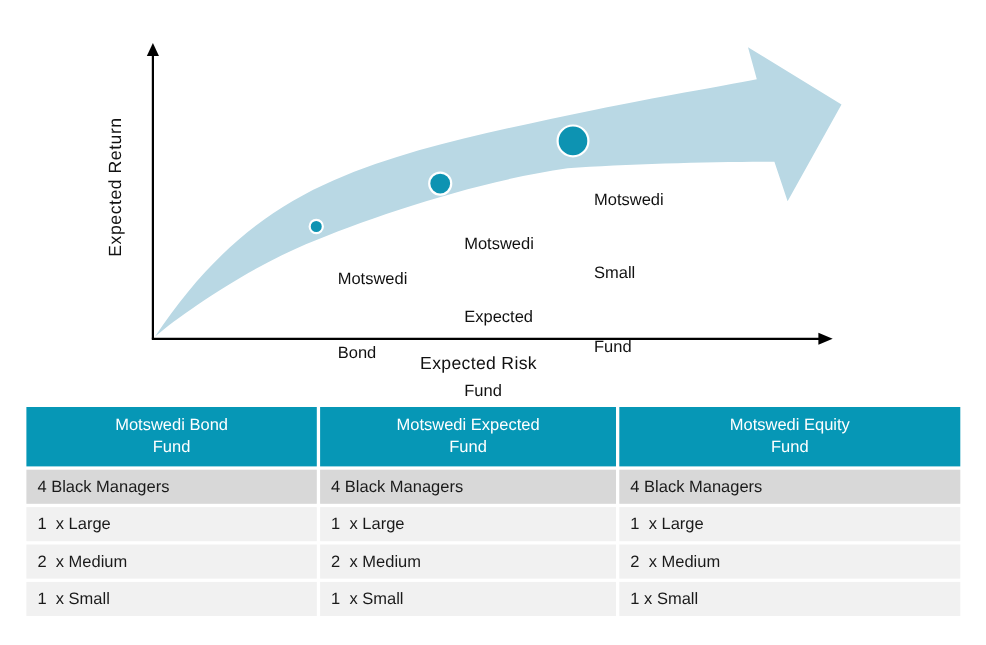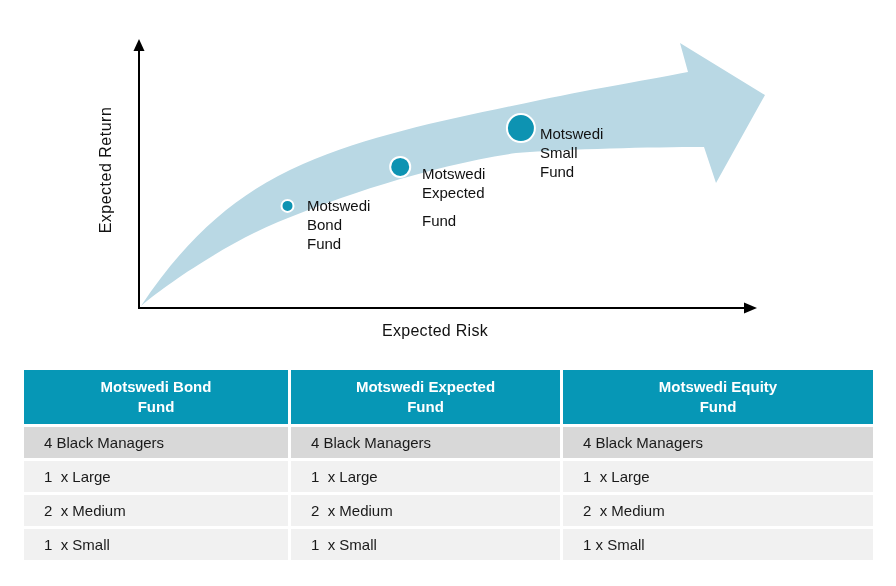--- a/index.html
+++ b/index.html
@@ -8,45 +8,44 @@
     font-family:"Liberation Sans", sans-serif; color:#1a1a1a; overflow:hidden;
   }
   
   .chart { position:absolute; left:0; top:0; width:896px; height:362px; }
   .chart svg { position:absolute; left:0; top:0; }
   .band { fill:var(--band); }
   .axis-line { stroke:#000000; stroke-width:2; }
   .axis-head { fill:#000000; }
   .fund-dot { fill:var(--marker); stroke:#ffffff; stroke-width:2; }
   .fund-label { position:absolute; font-size:15px; line-height:19px; color:#111111; }
-  .fund-label div { white-space:nowrap; }
+  .fund-label div { white-space:nowrap;margin-top:48px; }
   .gap-above { margin-top:9px; }
   .y-axis-title {
     position:absolute; left:106px; top:170px; font-size:16px; white-space:nowrap;
     transform:translate(-50%,-50%) rotate(-90deg); letter-spacing:0.5px; color:#111111;
   }
   .x-axis-title {
     position:absolute; left:435px; top:322px; font-size:16px; white-space:nowrap;
     transform:translateX(-50%); letter-spacing:0.3px; color:#111111;
   }
   
   .fund-table {
     position:absolute; left:24px; top:370px; width:849px;
     display:grid; grid-template-columns:264px 269px 310px;
     grid-template-rows:54px 31px 31px 31px 31px; gap:3px; background:#ffffff;
   }
   .th {
     background:var(--accent); color:#ffffff; font-size:15px; line-height:20px;
     display:flex; align-items:center; justify-content:center; text-align:center;
     white-space:pre-line;
-    font-weight:bold;
   }
   .td {
     font-size:15px; color:#1a1a1a; display:flex; align-items:center;
-    padding-left:20px; white-space:pre;
+    padding-left:10px; white-space:pre;
   }
   .row-managers { background:var(--rowDark); }
   .row-light { background:var(--rowLight); }
 </style>
 </head>
 <body>
 
 <div class="stage" style="--accent: #0697B6; --marker: #0D93B2; --band: #B9D8E4; --rowDark: #D8D8D8; --rowLight: #F1F1F1;">
 
   <div class="chart">

